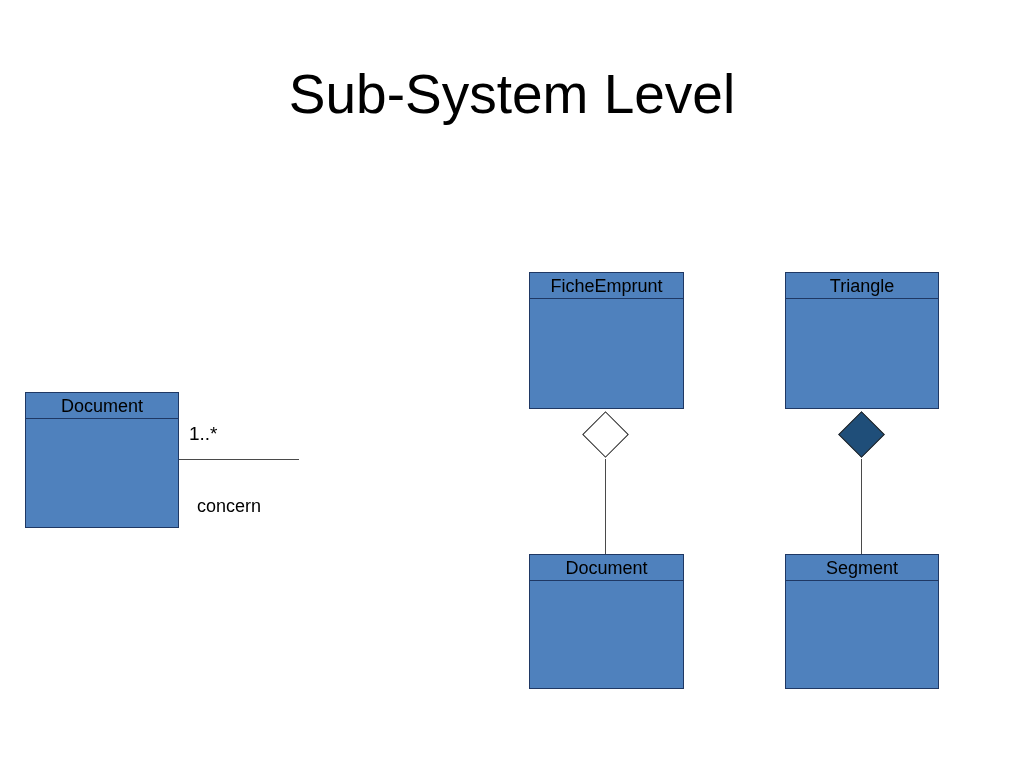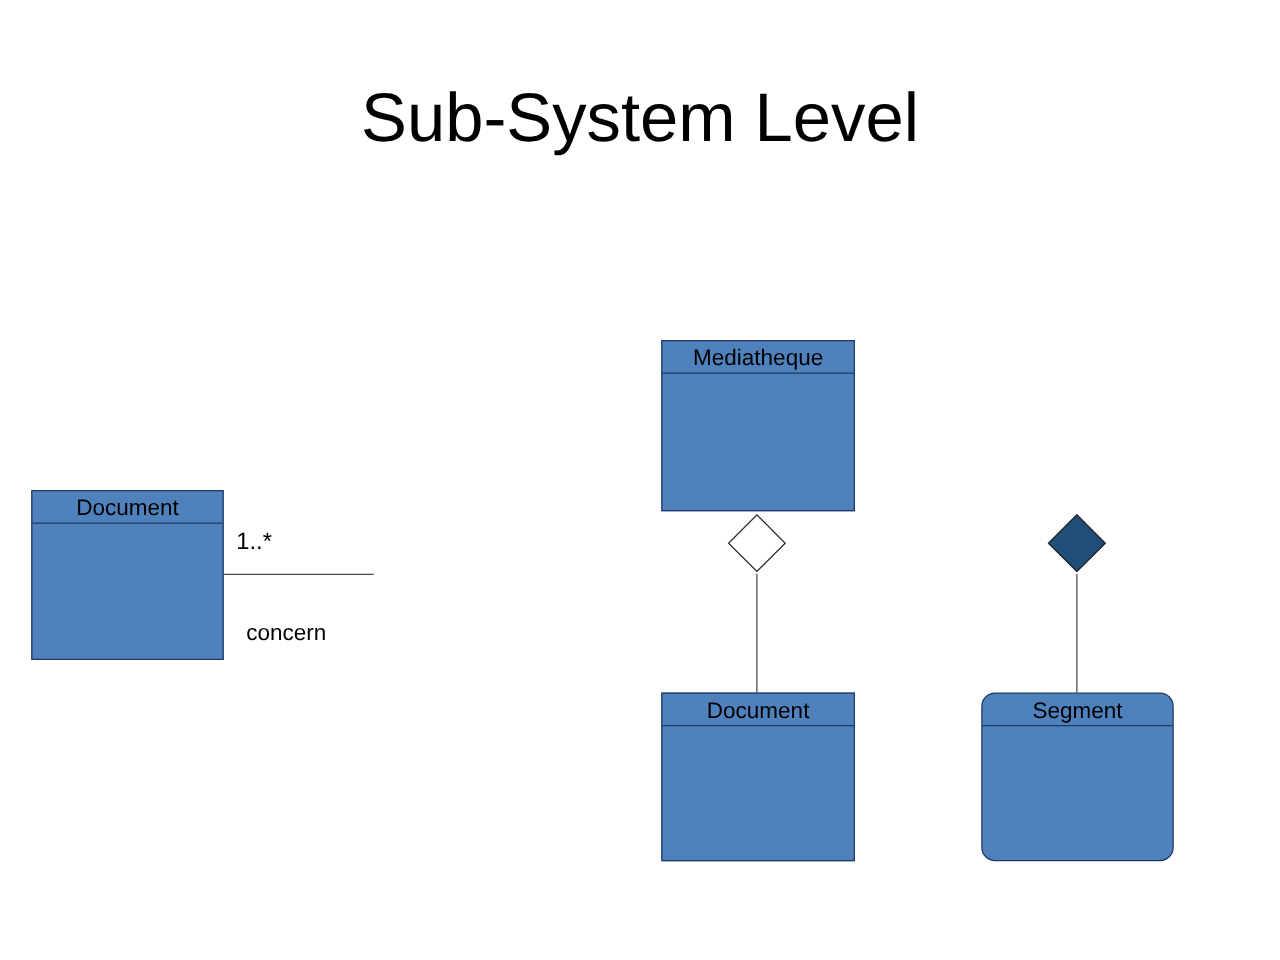--- a/index.html
+++ b/index.html
@@ -83,33 +83,36 @@
   </div>
 
 
   <div class="edge-h" style="left:179px; top:459px; width:120px;"></div>
 
   <div class="edge-label mult" style="left:189px; top:423px;">1..*</div>
 
   <div class="edge-label" style="left:197px; top:496px;">concern</div>
 
   <div class="class-box" style="left:529px; top:272px; width:155px; height:137px;">
-    <div class="class-title">Mediatheque</div>
+    <div class="class-title">FicheEmprunt</div>
   </div>
 
   <div class="diamond hollow" style="left:589px; top:418px;"></div>
 
   <div class="edge-v" style="left:605px; top:459px; height:95px;"></div>
 
   <div class="class-box" style="left:529px; top:554px; width:155px; height:135px;">
     <div class="class-title">Document</div>
   </div>
 
+  <div class="class-box" style="left:785px; top:272px; width:154px; height:137px;">
+    <div class="class-title">Triangle</div>
+  </div>
 
   <div class="diamond filled" style="left:845px; top:418px;"></div>
 
   <div class="edge-v" style="left:861px; top:459px; height:95px;"></div>
 
-  <div class="class-box" style="left:785px; top:554px; width:154px; height:135px;border-radius:11px;">
+  <div class="class-box" style="left:785px; top:554px; width:154px; height:135px;">
     <div class="class-title">Segment</div>
   </div>
 
 </div>
 
 </body></html>

